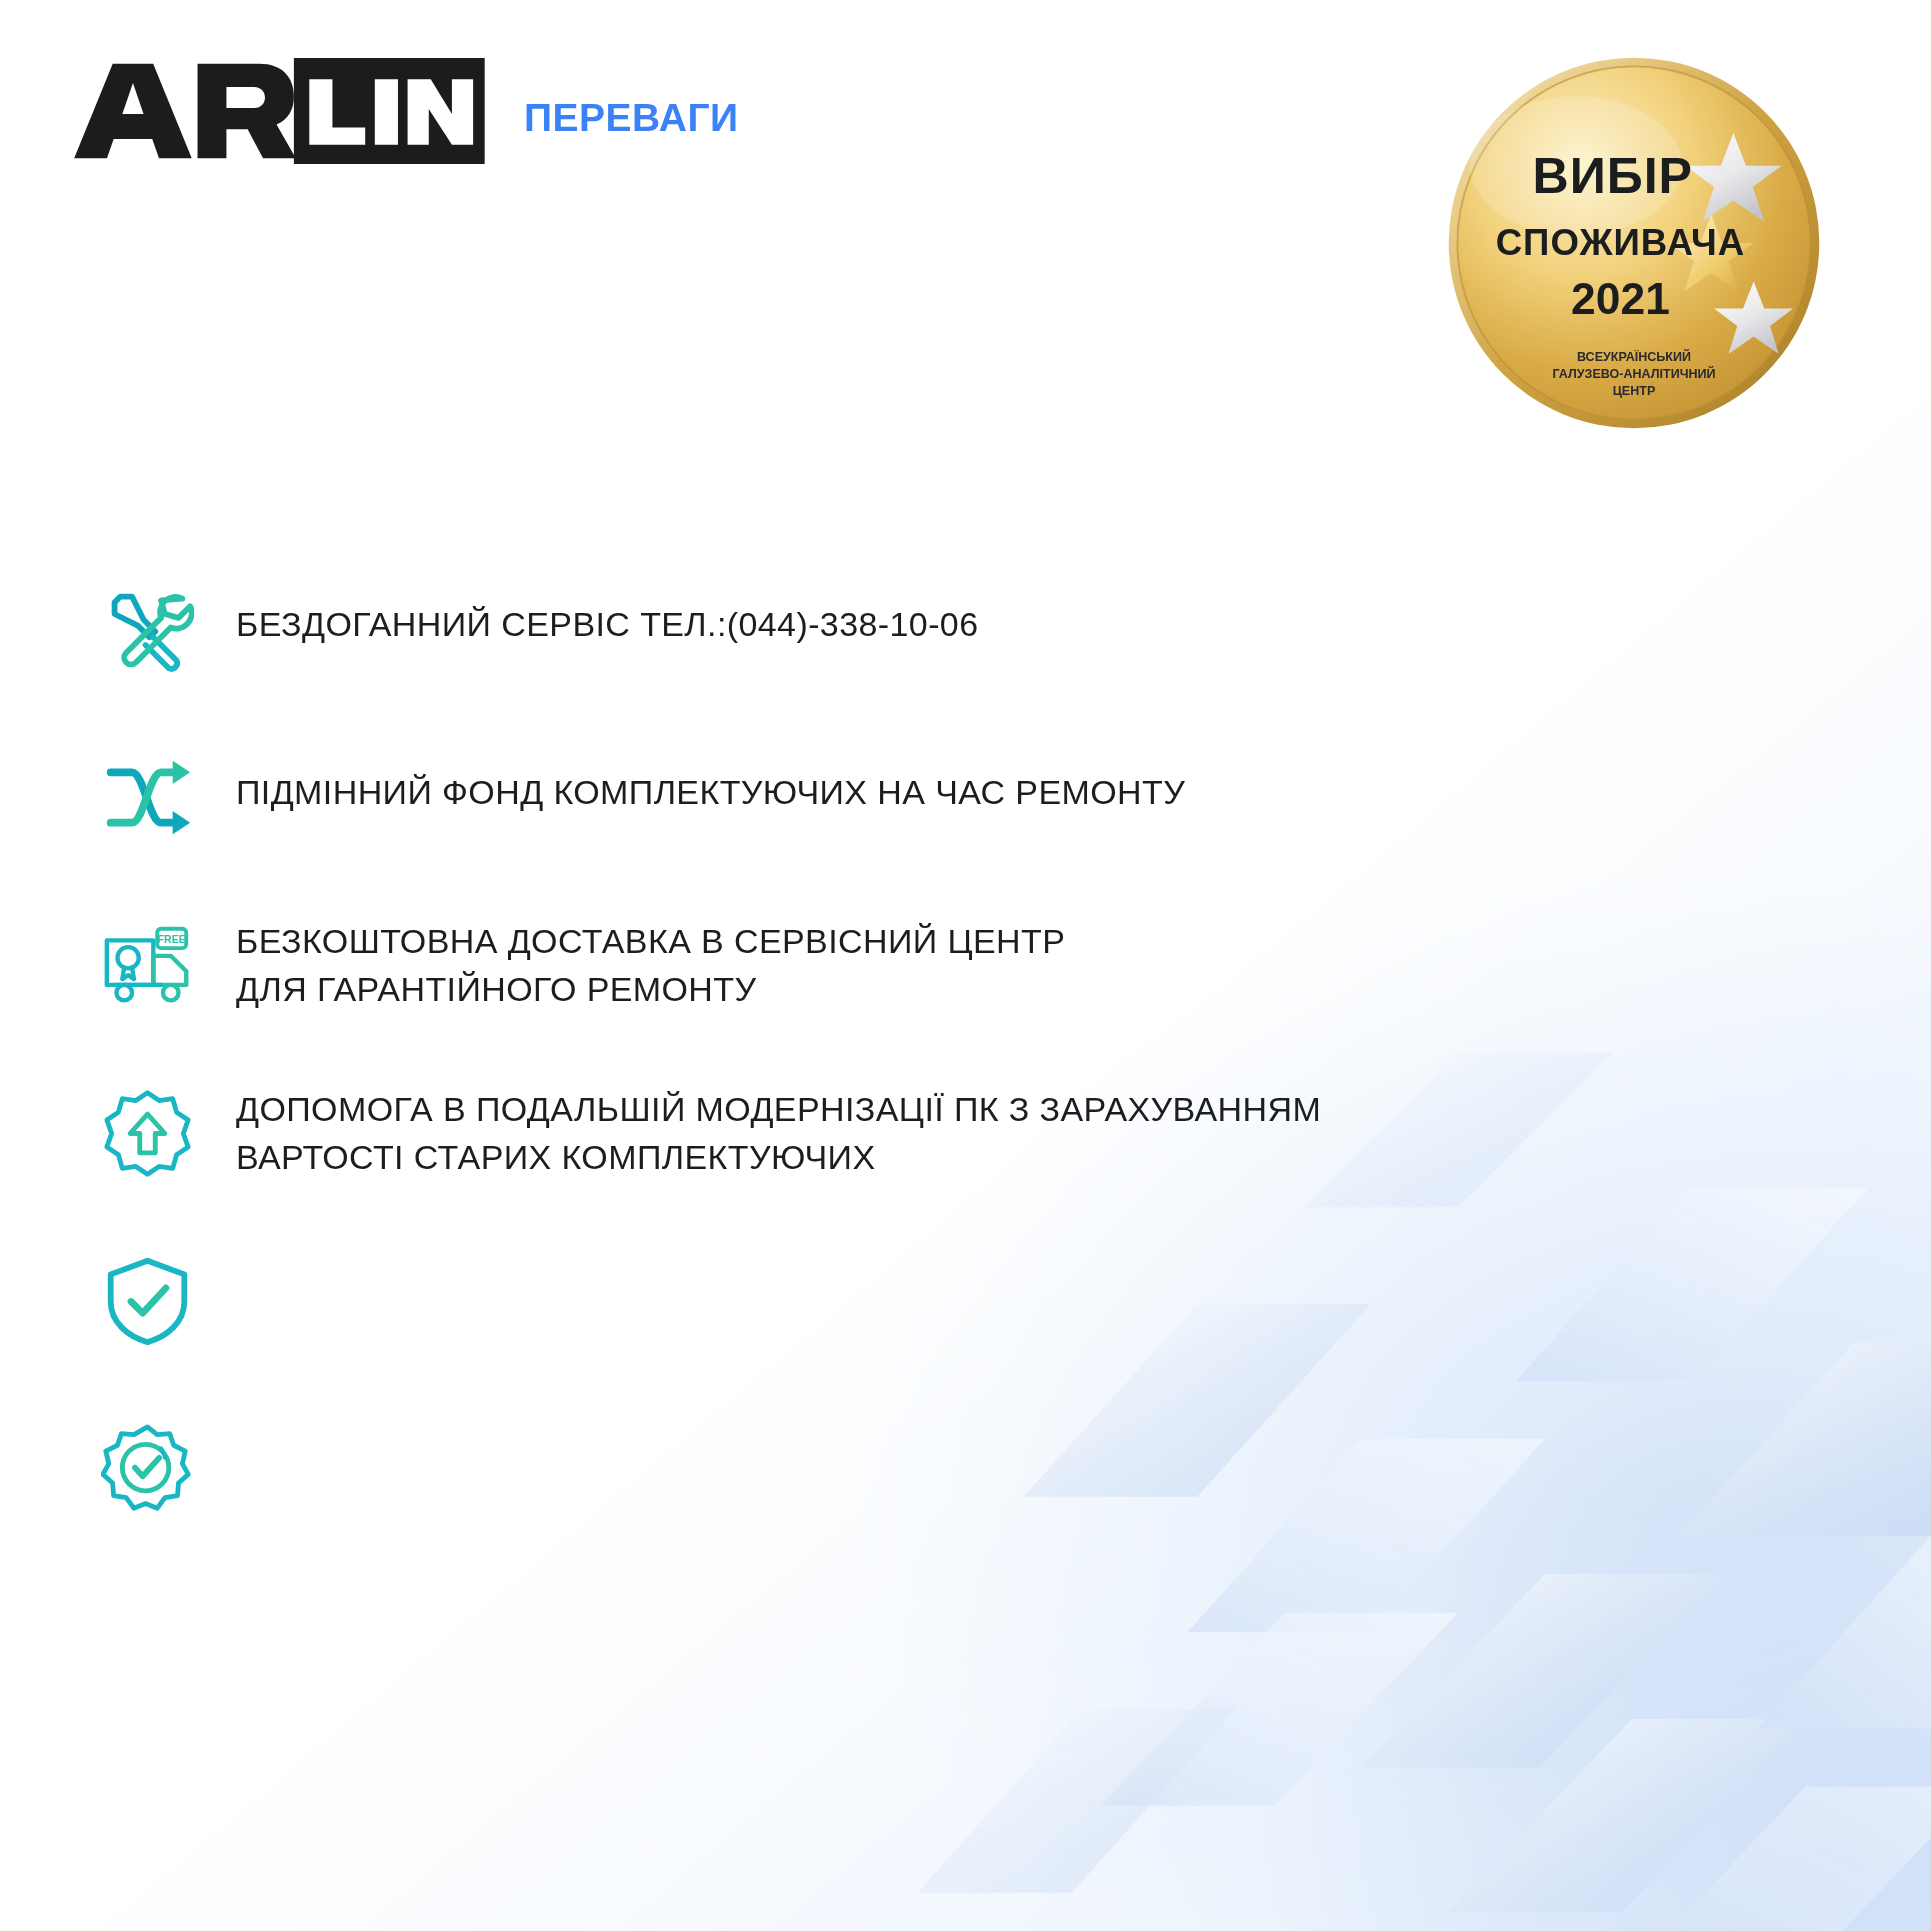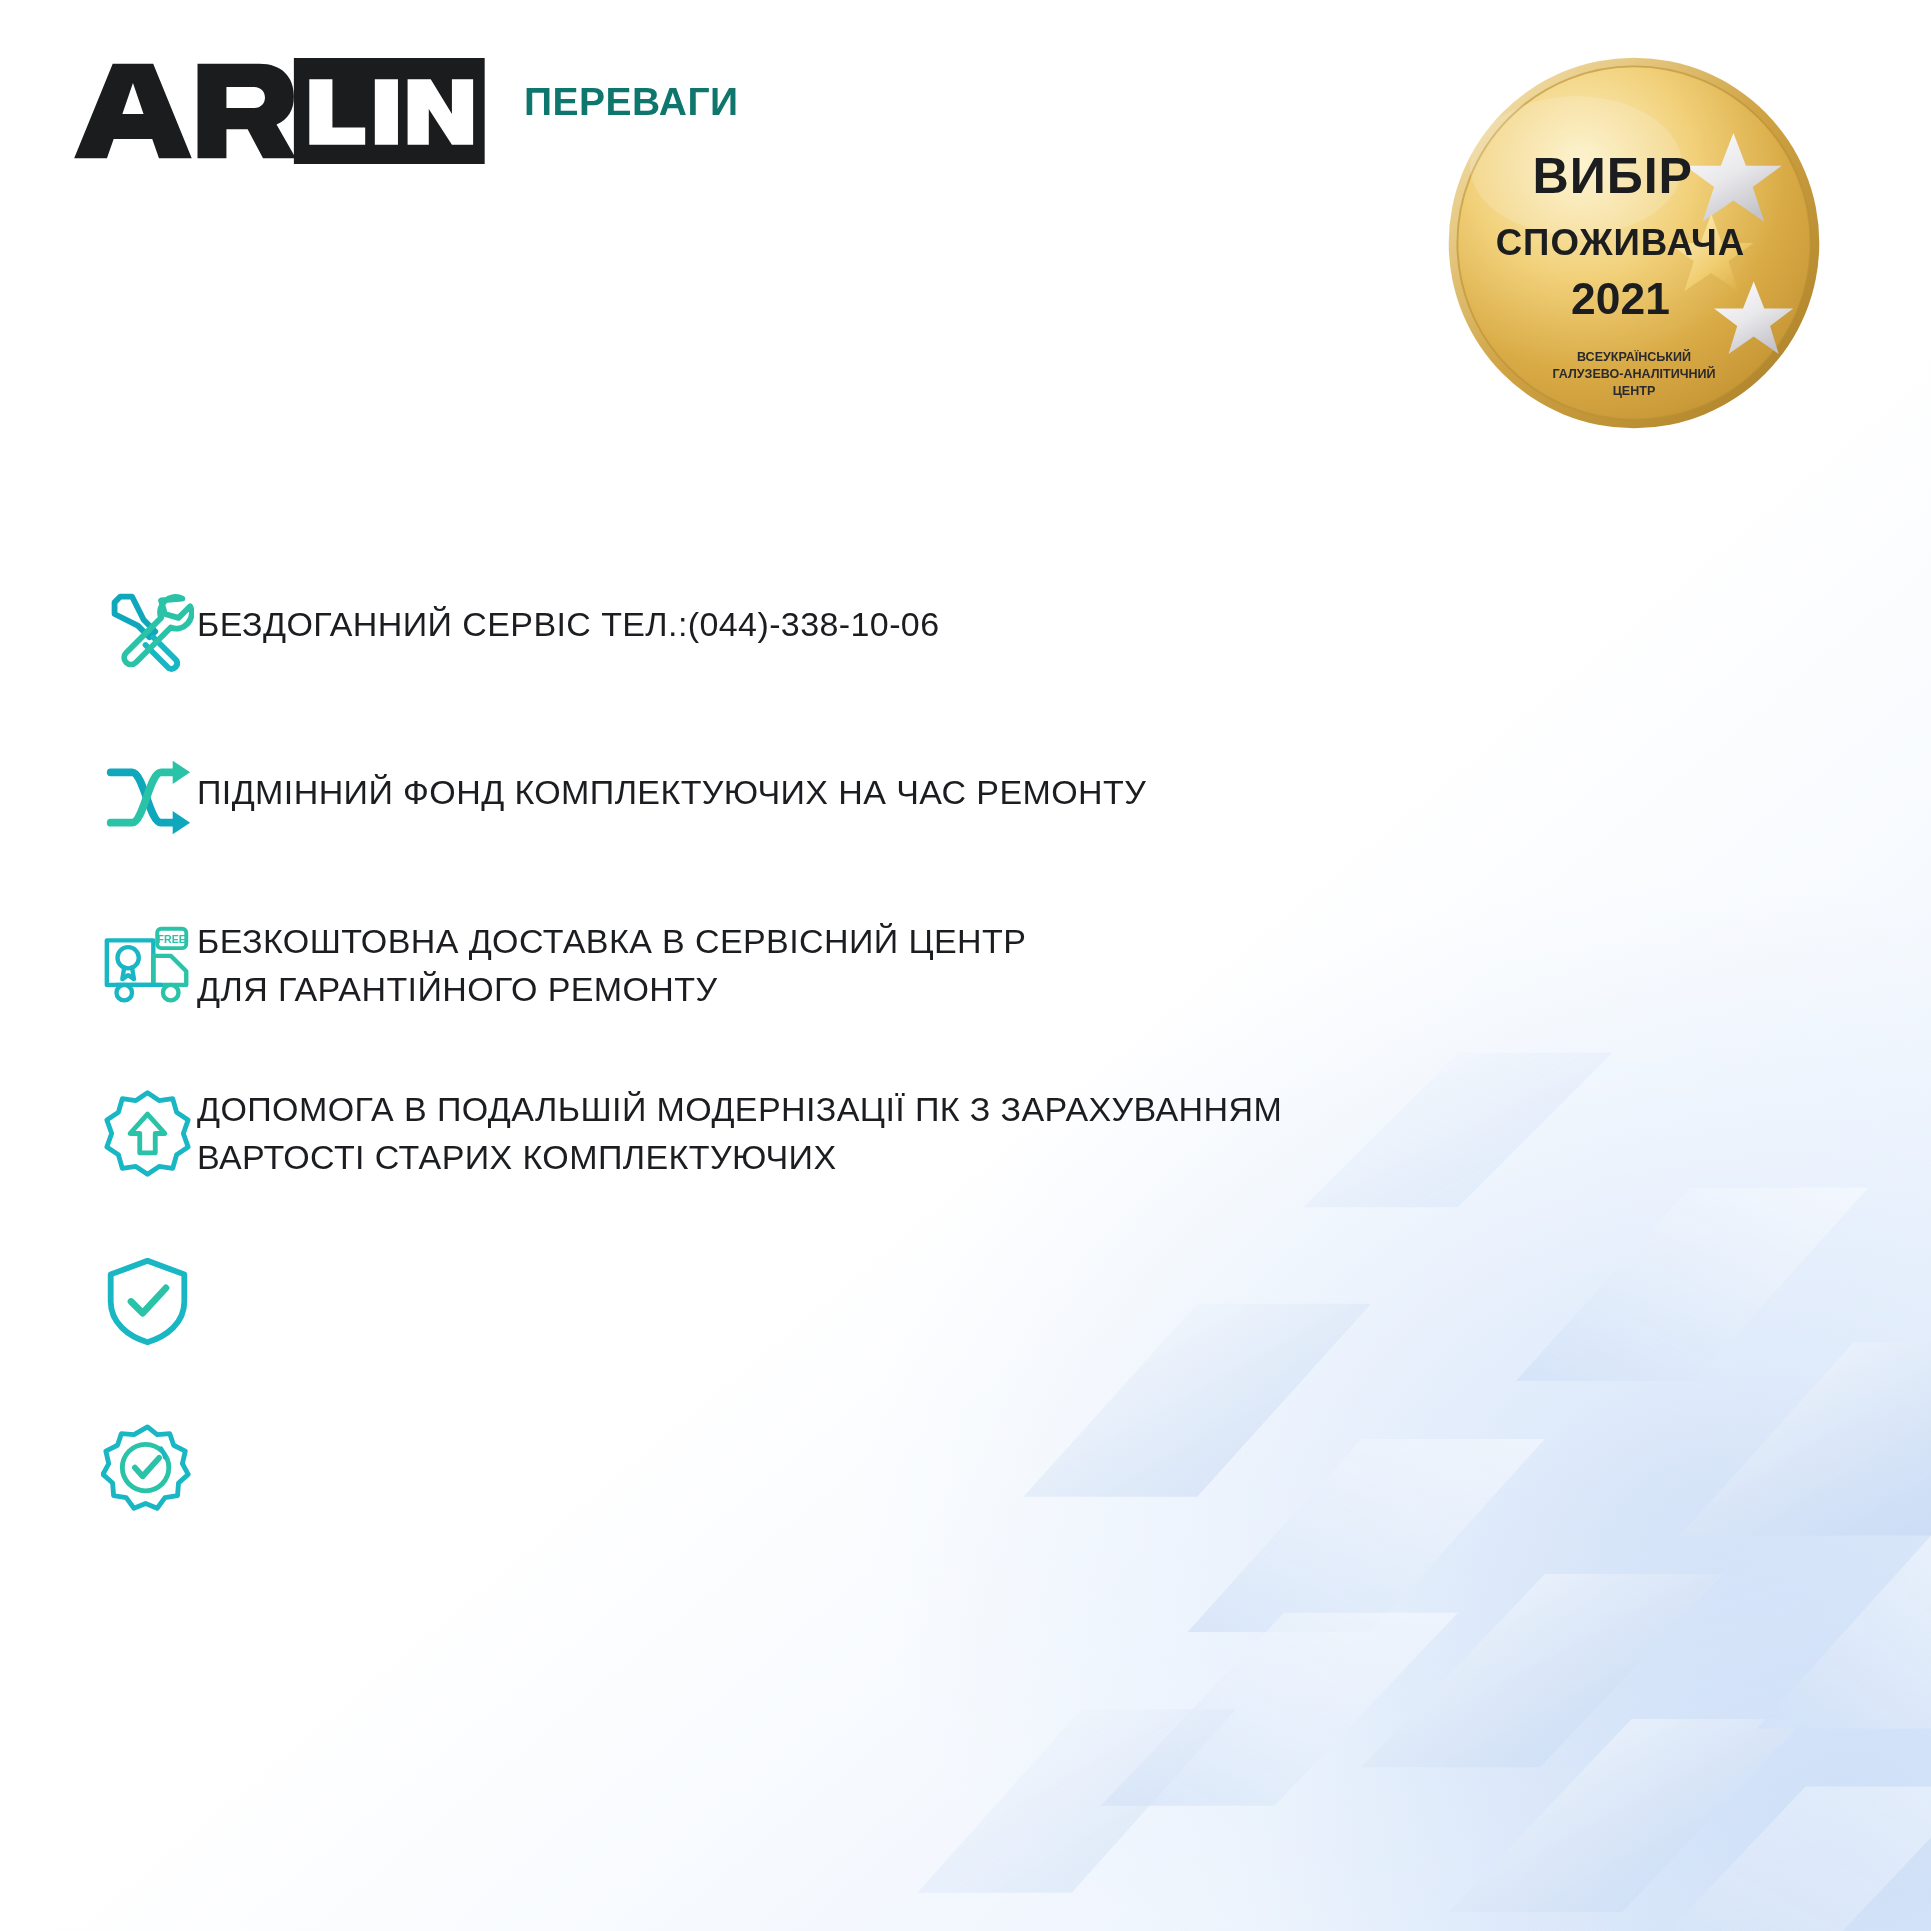--- a/index.html
+++ b/index.html
@@ -51,26 +51,26 @@
     gap: 39px;
   }
   .logo {
     display: flex;
     align-items: center;
     height: 81px;
   }
   .logo svg { display: block; }
 
   .header-title {
-    margin-top: 6px;
+    margin-top: 22px;
     font-weight: 700;
     font-size: 39px;
     line-height: 1.32;
     letter-spacing: 0.5px;
-    color: #0f766e;
+    color: #3b82f6;
     text-transform: uppercase;
   }
   .header-title div { white-space: nowrap; }
 
   
   .badge {
     position: absolute;
     right: 104px;
     top: 50px;
     width: 386px;
@@ -81,20 +81,21 @@
   
   .features {
     position: absolute;
     left: 97px;
     top: 579px;
     width: 1448px;
   }
   .feature {
     display: flex;
     align-items: flex-start;
+    gap: 39px;
     margin-bottom: 68px;
     min-height: 100px;
   }
   .feature:last-child { margin-bottom: 0; }
 
   .feature-icon {
     flex: 0 0 100px;
     width: 100px;
     height: 100px;
     display: flex;

